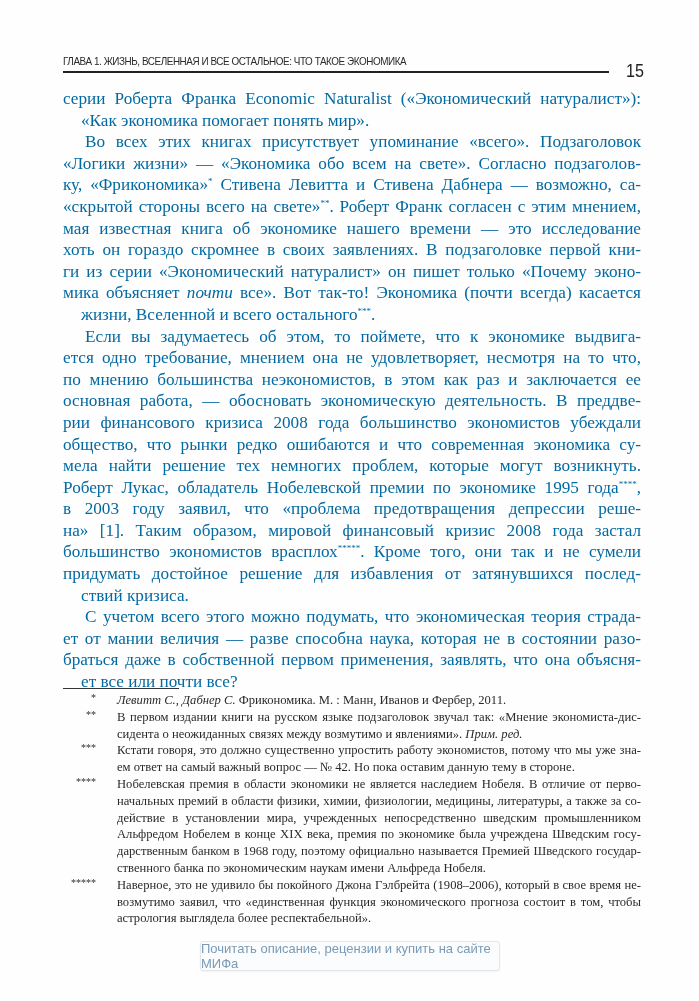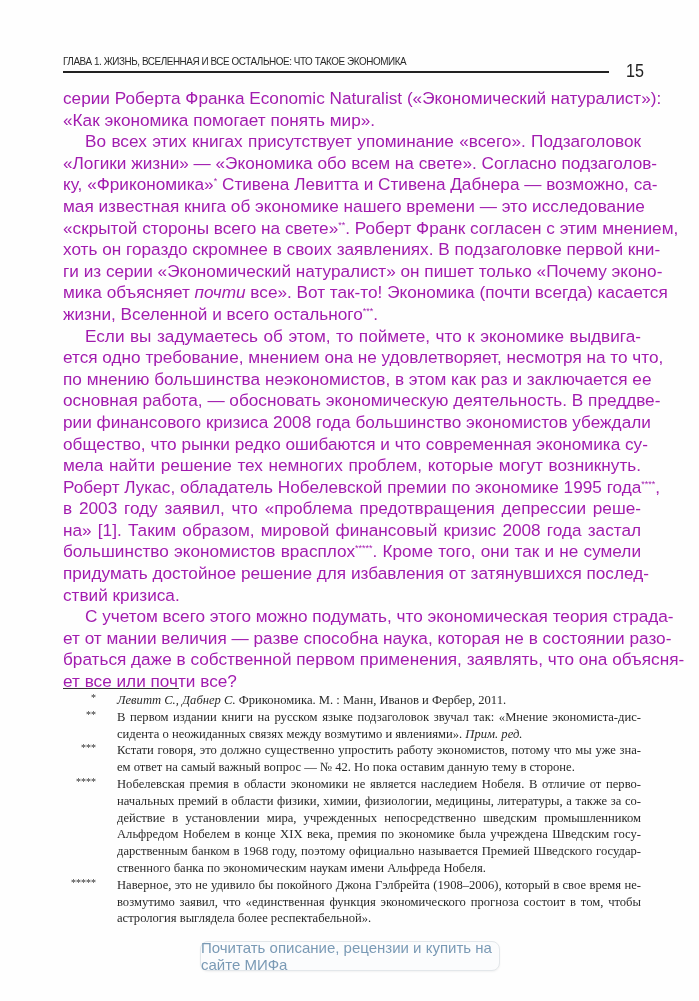--- a/index.html
+++ b/index.html
@@ -12,64 +12,64 @@
     transform: scaleX(0.86); transform-origin: left top; white-space: nowrap;
   }
   .head-rule { position: absolute; left: 63px; top: 71px; width: 546px; height: 2px; background: #222; }
   .page-number {
     position: absolute; left: 626px; top: 60px;
     font-family: "Liberation Sans", sans-serif; font-size: 19px; color: #222;
     transform: scaleX(0.85); transform-origin: left top;
   }
   .body-text {
     position: absolute; left: 63px; top: 88px; width: 578px;
-    font-family: Liberation Sans, sans-serif;
-    font-size: 17.2px; line-height: 21.6px; color: #a21caf;
+    font-family: Liberation Serif, serif;
+    font-size: 17.2px; line-height: 21.6px; color: #0369a1;
   }
   .body-text .line { display: block; white-space: nowrap; text-align: justify; text-align-last: justify; height: 21.6px; }
-  .body-text .line.last { text-align-last: left; }
+  .body-text .line.last { text-align-last: left; margin-left: 18px; }
   .body-text .line.indent { padding-left: 22px; }
   sup.fn { font-size: 9px; vertical-align: 6px; line-height: 0; }
   .footnote-rule { position: absolute; left: 63px; top: 688px; width: 116px; height: 1.4px; background: #333; }
   .footnotes {
     position: absolute; left: 63px; top: 692px; width: 578px;
     font-family: "Liberation Serif", "DejaVu Serif", serif;
     font-size: 12.6px; line-height: 16.8px; color: #2a2a2a;
   }
   .fn-item { position: relative; padding-left: 37px; }
   .fn-mark { position: absolute; left: 0; width: 33px; text-align: right; font-size: 10px; top: -2px; }
   .fn-item .line { display: block; white-space: nowrap; text-align: justify; text-align-last: justify; height: 16.8px; margin-left: 17px; }
   .fn-item .line.last { text-align-last: left; }
   em { font-style: italic; }
   .cta {
     position: absolute; left: 200px; top: 941px; width: 298px; height: 28px;
-    border: 1px solid #e3e7ea; border-radius: 8px; background: #fbfcfd;
+    border: 1px solid #e3e7ea; border-radius: 3px; background: #fbfcfd;
     box-shadow: 0 1px 2px rgba(0,0,0,0.05);
-    font-family: "Liberation Sans", sans-serif; font-size: 15px; color: #7a9ab5;
+    font-family: "Liberation Sans", sans-serif; font-size: 13px; color: #7a9ab5;
     display: flex; align-items: center; justify-content: center; cursor: pointer;
   }
 </style>
 </head>
 <body>
 
 <div class="page">
 
   <div class="running-head">ГЛАВА 1. ЖИЗНЬ, ВСЕЛЕННАЯ И ВСЕ ОСТАЛЬНОЕ: ЧТО ТАКОЕ ЭКОНОМИКА</div>
   <div class="head-rule"></div>
   <div class="page-number">15</div>
 
   <div class="body-text">
     <span class="line"><span>серии Роберта Франка Economic Naturalist («Экономический натуралист»):</span></span>
     <span class="line last"><span>«Как экономика помогает понять мир».</span></span>
 
     <span class="line indent"><span>Во всех этих книгах присутствует упоминание «всего». Подзаголовок</span></span>
     <span class="line"><span>«Логики жизни» — «Экономика обо всем на свете». Согласно подзаголов-</span></span>
     <span class="line"><span>ку, «Фрикономика»</span><sup class="fn">*</sup><span> Стивена Левитта и Стивена Дабнера — возможно, са-</span></span>
+    <span class="line"><span>«скрытой стороны всего на свете»</span><sup class="fn">**</sup><span>. Роберт Франк согласен с этим мнением,</span></span>
     <span class="line"><span>мая известная книга об экономике нашего времени — это исследование</span></span>
-    <span class="line"><span>«скрытой стороны всего на свете»</span><sup class="fn">**</sup><span>. Роберт Франк согласен с этим мнением,</span></span>
     <span class="line"><span>хоть он гораздо скромнее в своих заявлениях. В подзаголовке первой кни-</span></span>
     <span class="line"><span>ги из серии «Экономический натуралист» он пишет только «Почему эконо-</span></span>
     <span class="line"><span>мика объясняет </span><em>почти</em><span> все». Вот так-то! Экономика (почти всегда) касается</span></span>
     <span class="line last"><span>жизни, Вселенной и всего остального</span><sup class="fn">***</sup><span>.</span></span>
 
     <span class="line indent"><span>Если вы задумаетесь об этом, то поймете, что к экономике выдвига-</span></span>
     <span class="line"><span>ется одно требование, мнением она не удовлетворяет, несмотря на то что,</span></span>
     <span class="line"><span>по мнению большинства неэкономистов, в этом как раз и заключается ее</span></span>
     <span class="line"><span>основная работа, — обосновать экономическую деятельность. В преддве-</span></span>
     <span class="line"><span>рии финансового кризиса 2008 года большинство экономистов убеждали</span></span>

